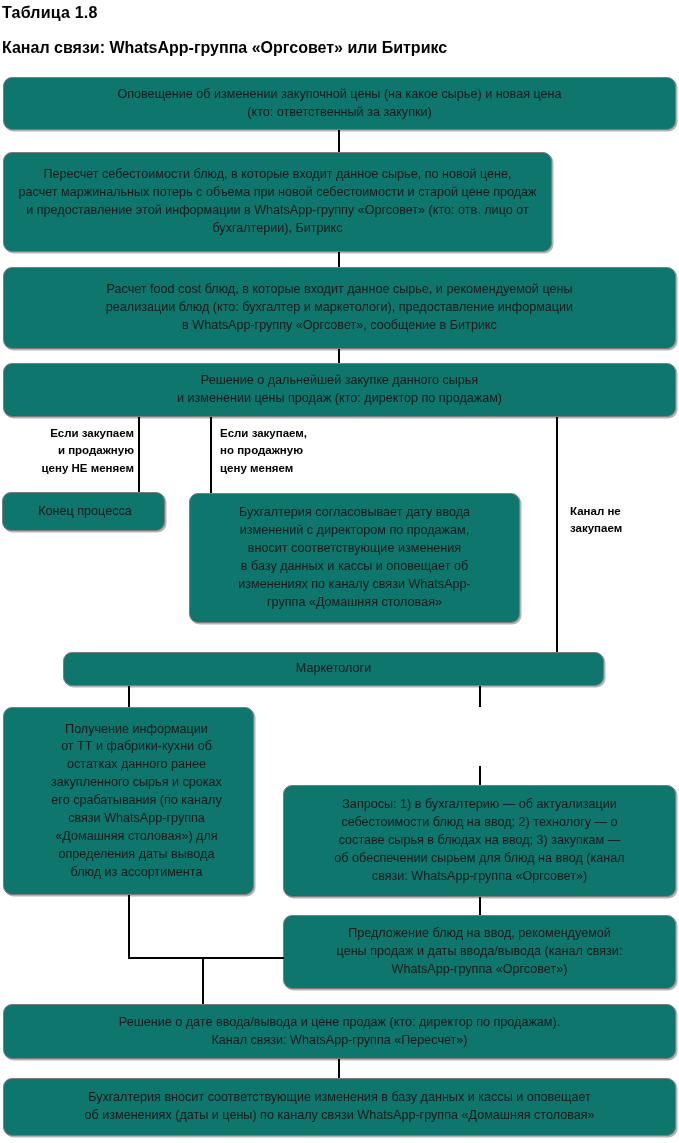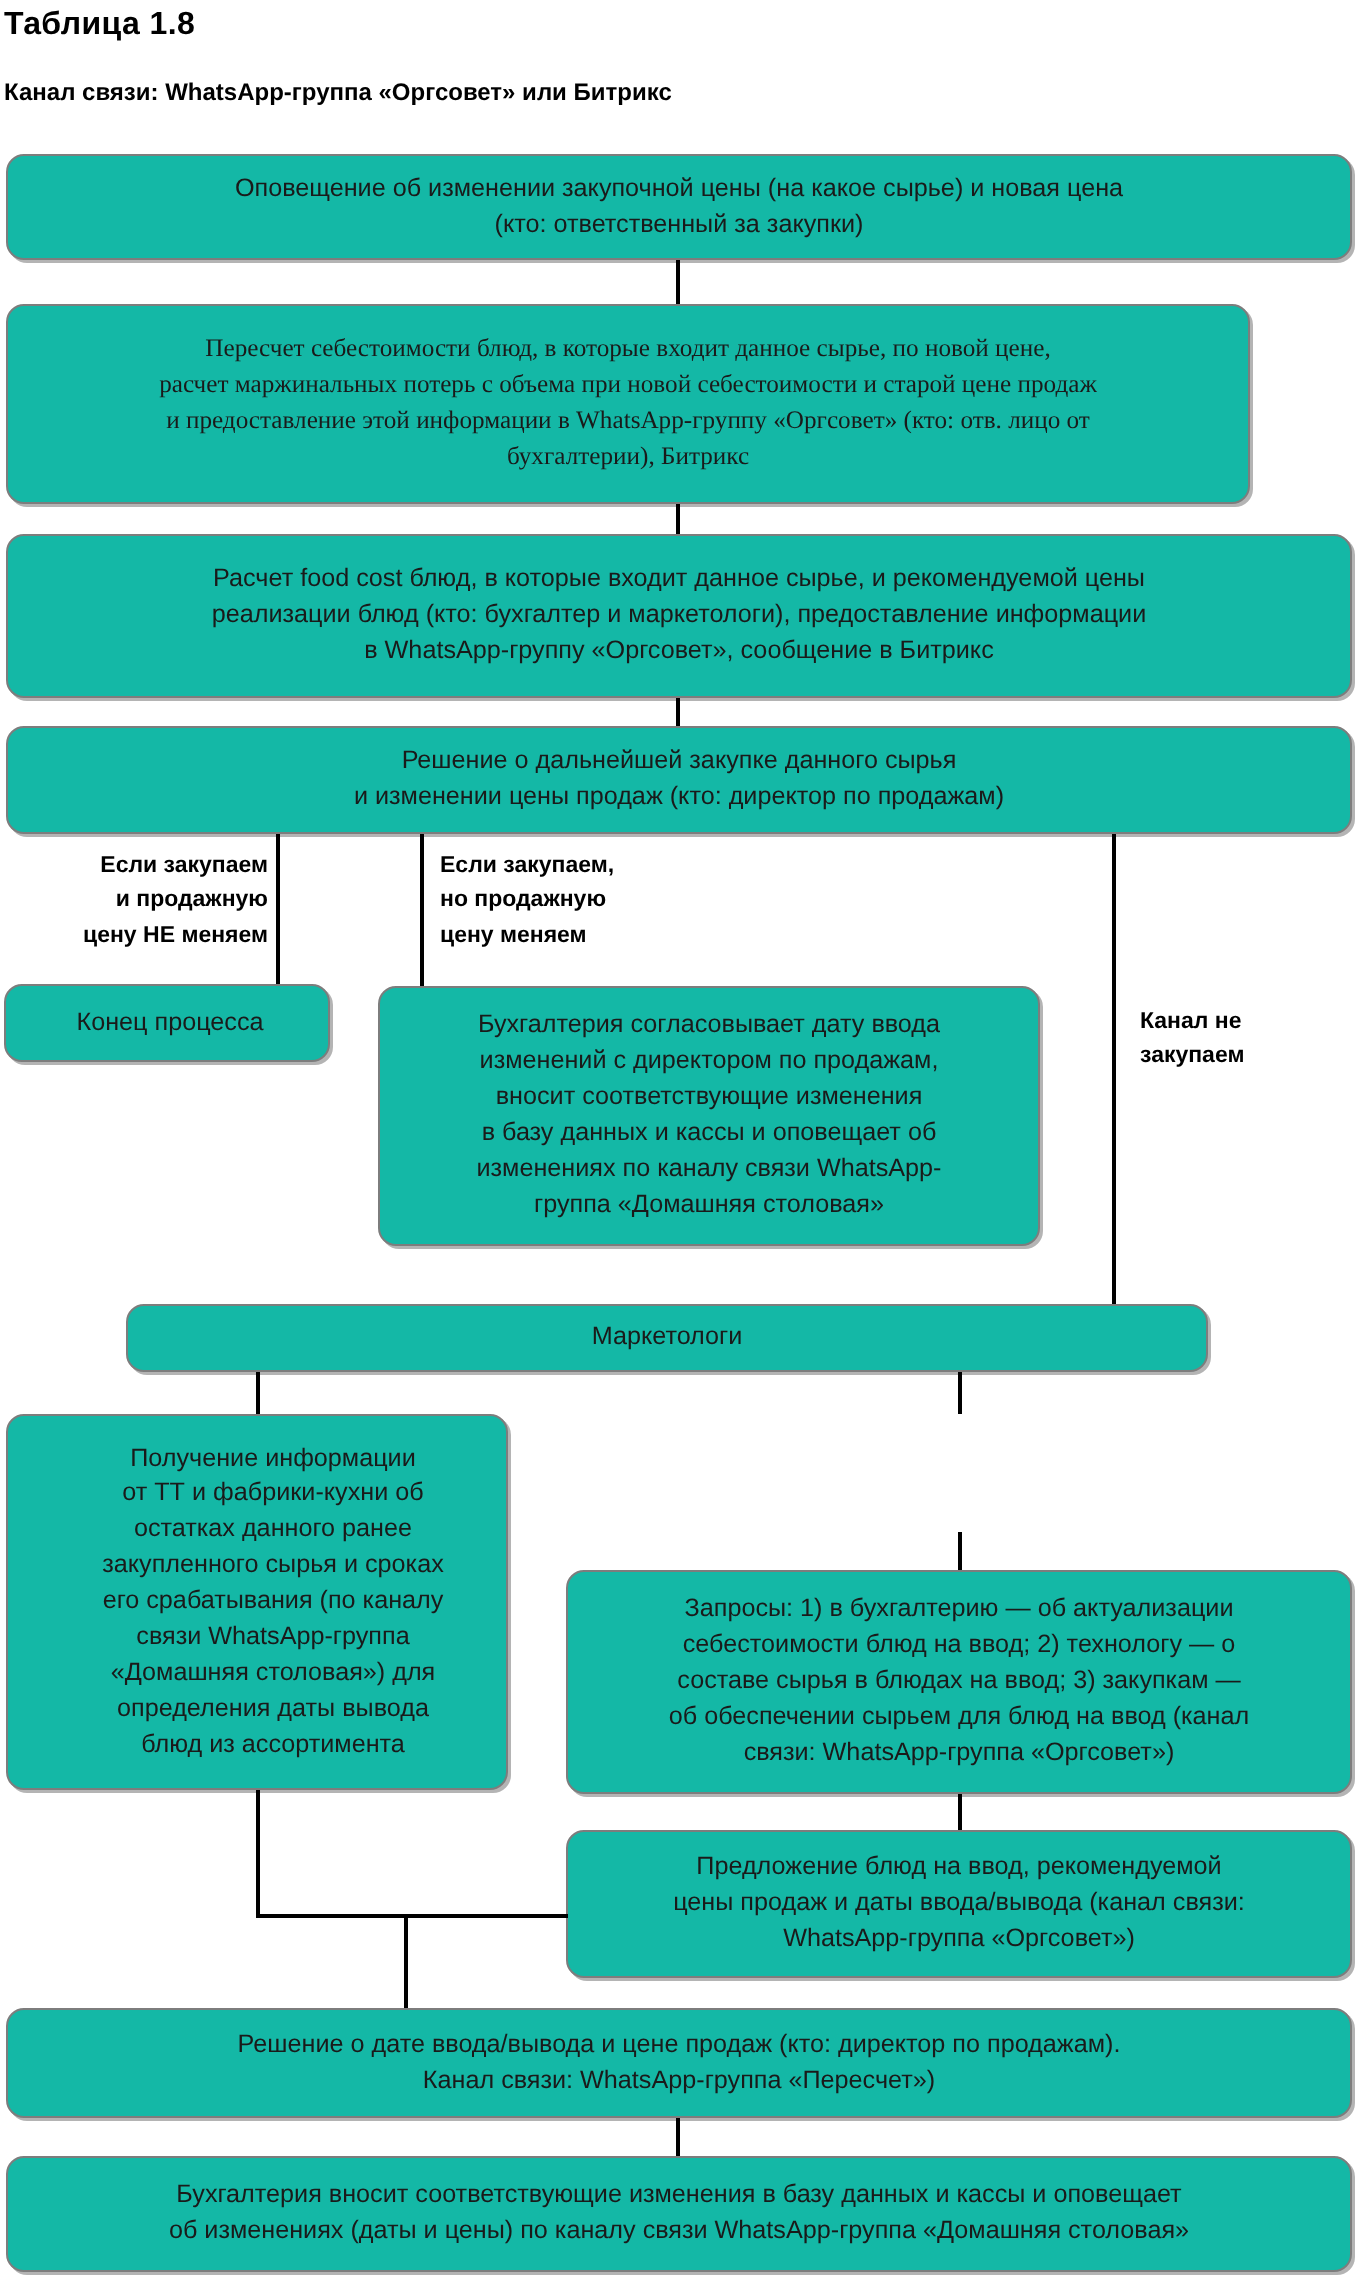--- a/index.html
+++ b/index.html
@@ -16,29 +16,29 @@
   .title{
     position:absolute;
     left:2px;top:4px;
     font-size:16px;
     font-weight:bold;
     letter-spacing:0.2px;
   }
   .subtitle{
     position:absolute;
     left:2px;top:39px;
-    font-size:12px;
+    font-size:16px;
     font-weight:bold;
   }
 
   
   .node{
     position:absolute;
     box-sizing:border-box;
-    background:#14b8a6;
+    background:#0f766e;
     border:1.6px solid #7d7d7d;
     border-radius:9px;
     box-shadow:1.5px 1.5px 0 0 #b4b4b4;
     display:flex;
     align-items:center;
     justify-content:center;
     text-align:center;
     font-size:12.6px;
     line-height:1.42;
     color:#1a1a1a;
@@ -77,21 +77,21 @@
 
   <div class="title">Таблица 1.8</div>
   <div class="subtitle">Канал связи: WhatsApp-группа «Оргсовет» или Битрикс</div>
 
   <div class="node" style="left:3px;top:77px;width:673px;height:53px;">
     <span>Оповещение об изменении закупочной цены (на какое сырье) и новая цена
 (кто: ответственный за закупки)</span>
   </div>
   <div class="vline" style="left:338px;top:130px;height:23px;"></div>
 
-  <div class="node" style="left:3px;top:152px;width:622px;height:100px;font-family:Liberation Serif, serif;">
+  <div class="node" style="left:3px;top:152px;width:549px;height:100px;">
     <span>Пересчет  себестоимости блюд, в которые входит данное сырье, по новой цене,
 расчет маржинальных потерь с объема при новой себестоимости и старой цене продаж
 и предоставление этой информации в WhatsApp-группу «Оргсовет» (кто: отв. лицо от
 бухгалтерии), Битрикс</span>
   </div>
   <div class="vline" style="left:338px;top:252px;height:16px;"></div>
 
   <div class="node" style="left:3px;top:267px;width:673px;height:82px;">
     <span>Расчет food cost блюд, в которые входит данное сырье, и рекомендуемой цены
 реализации блюд (кто: бухгалтер и маркетологи), предоставление информации

